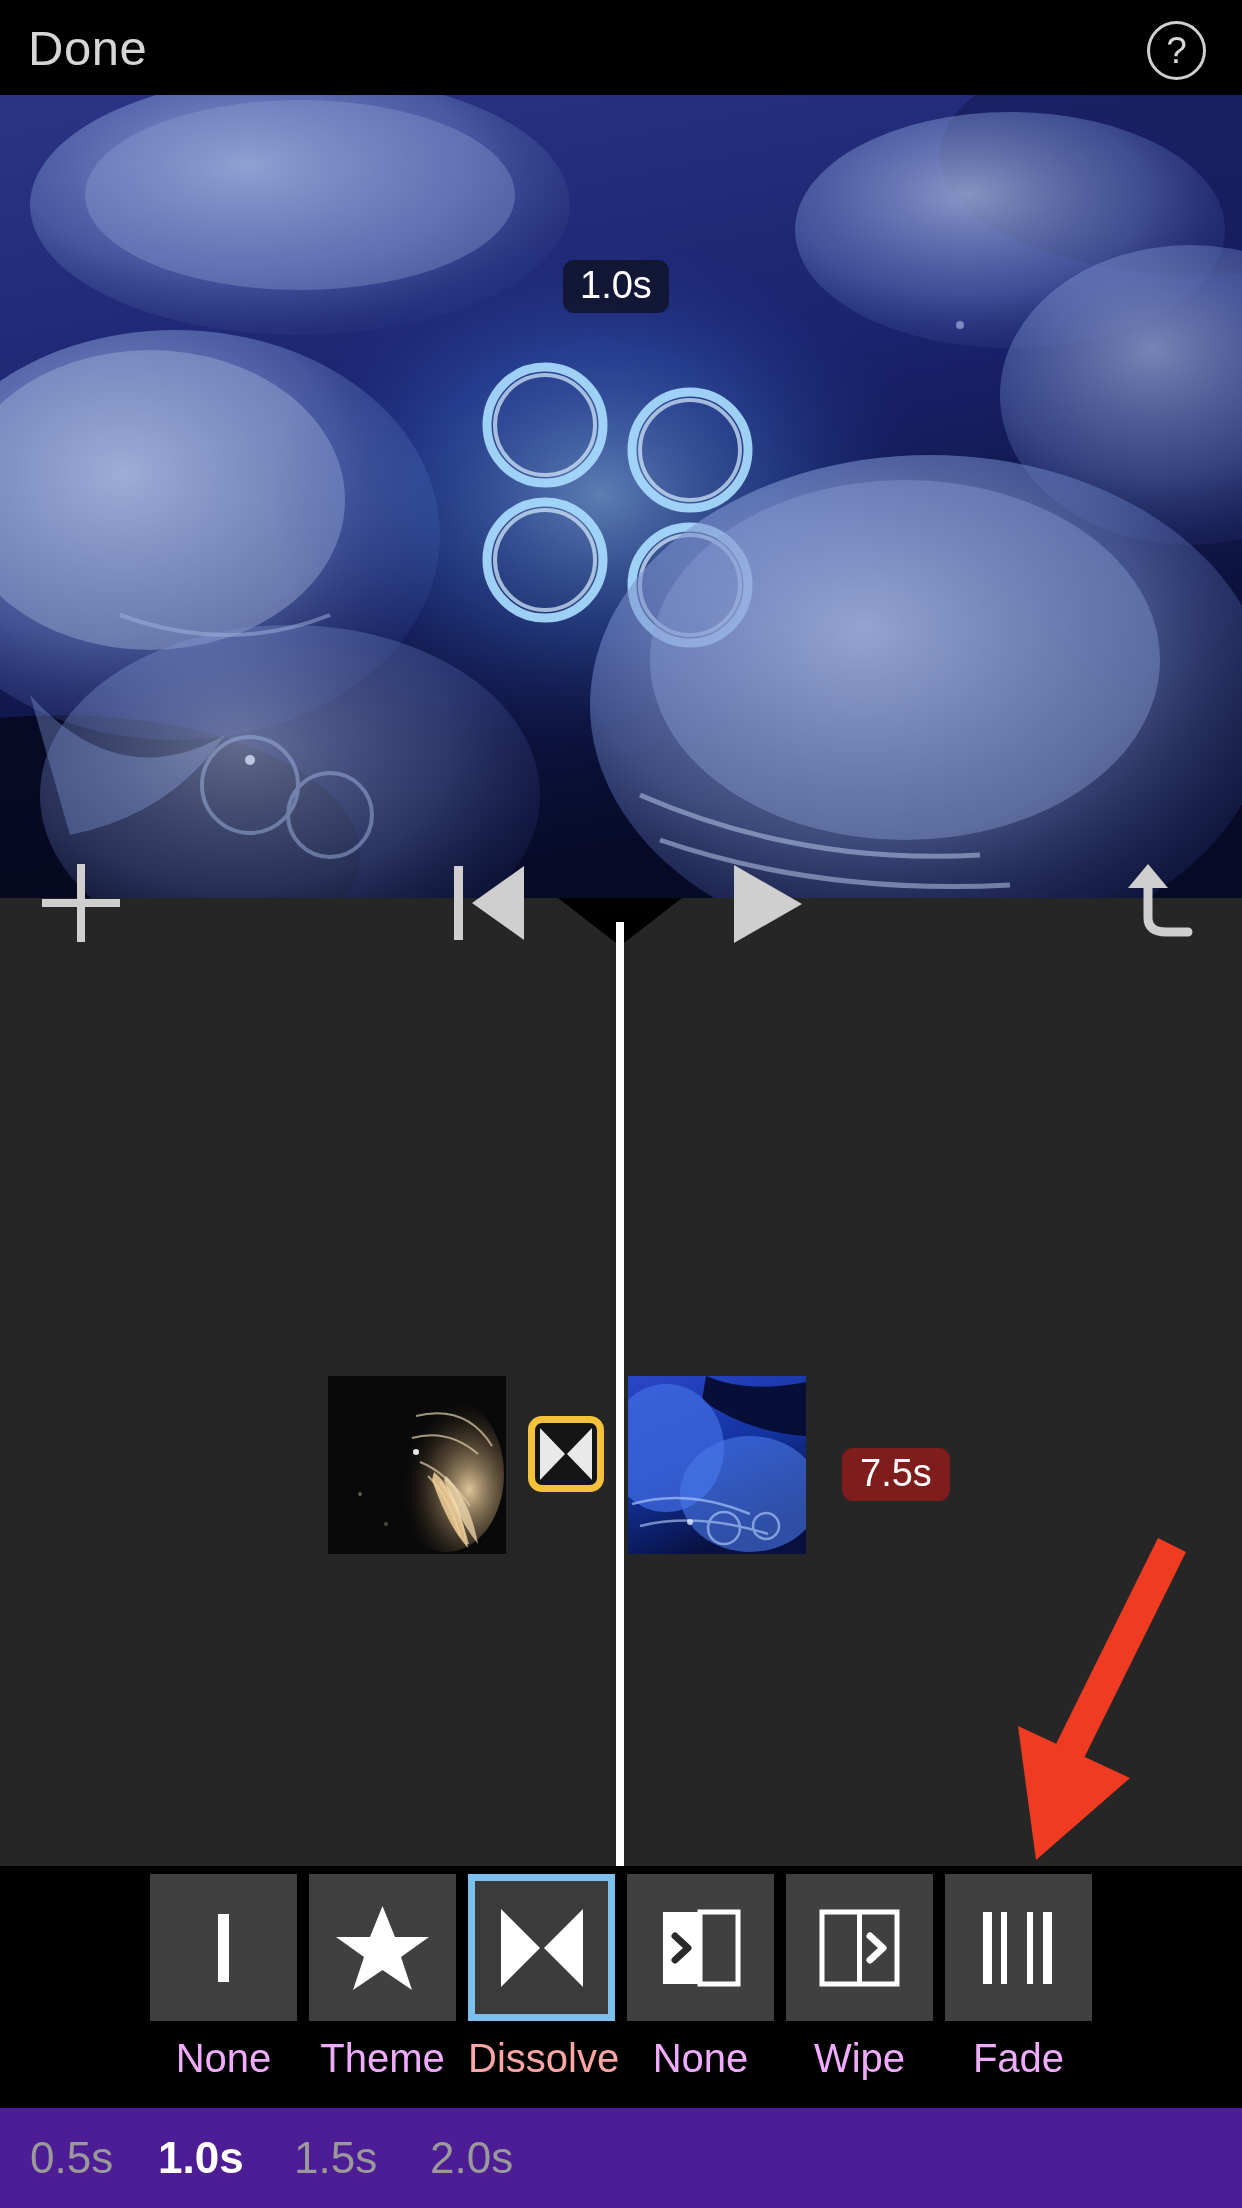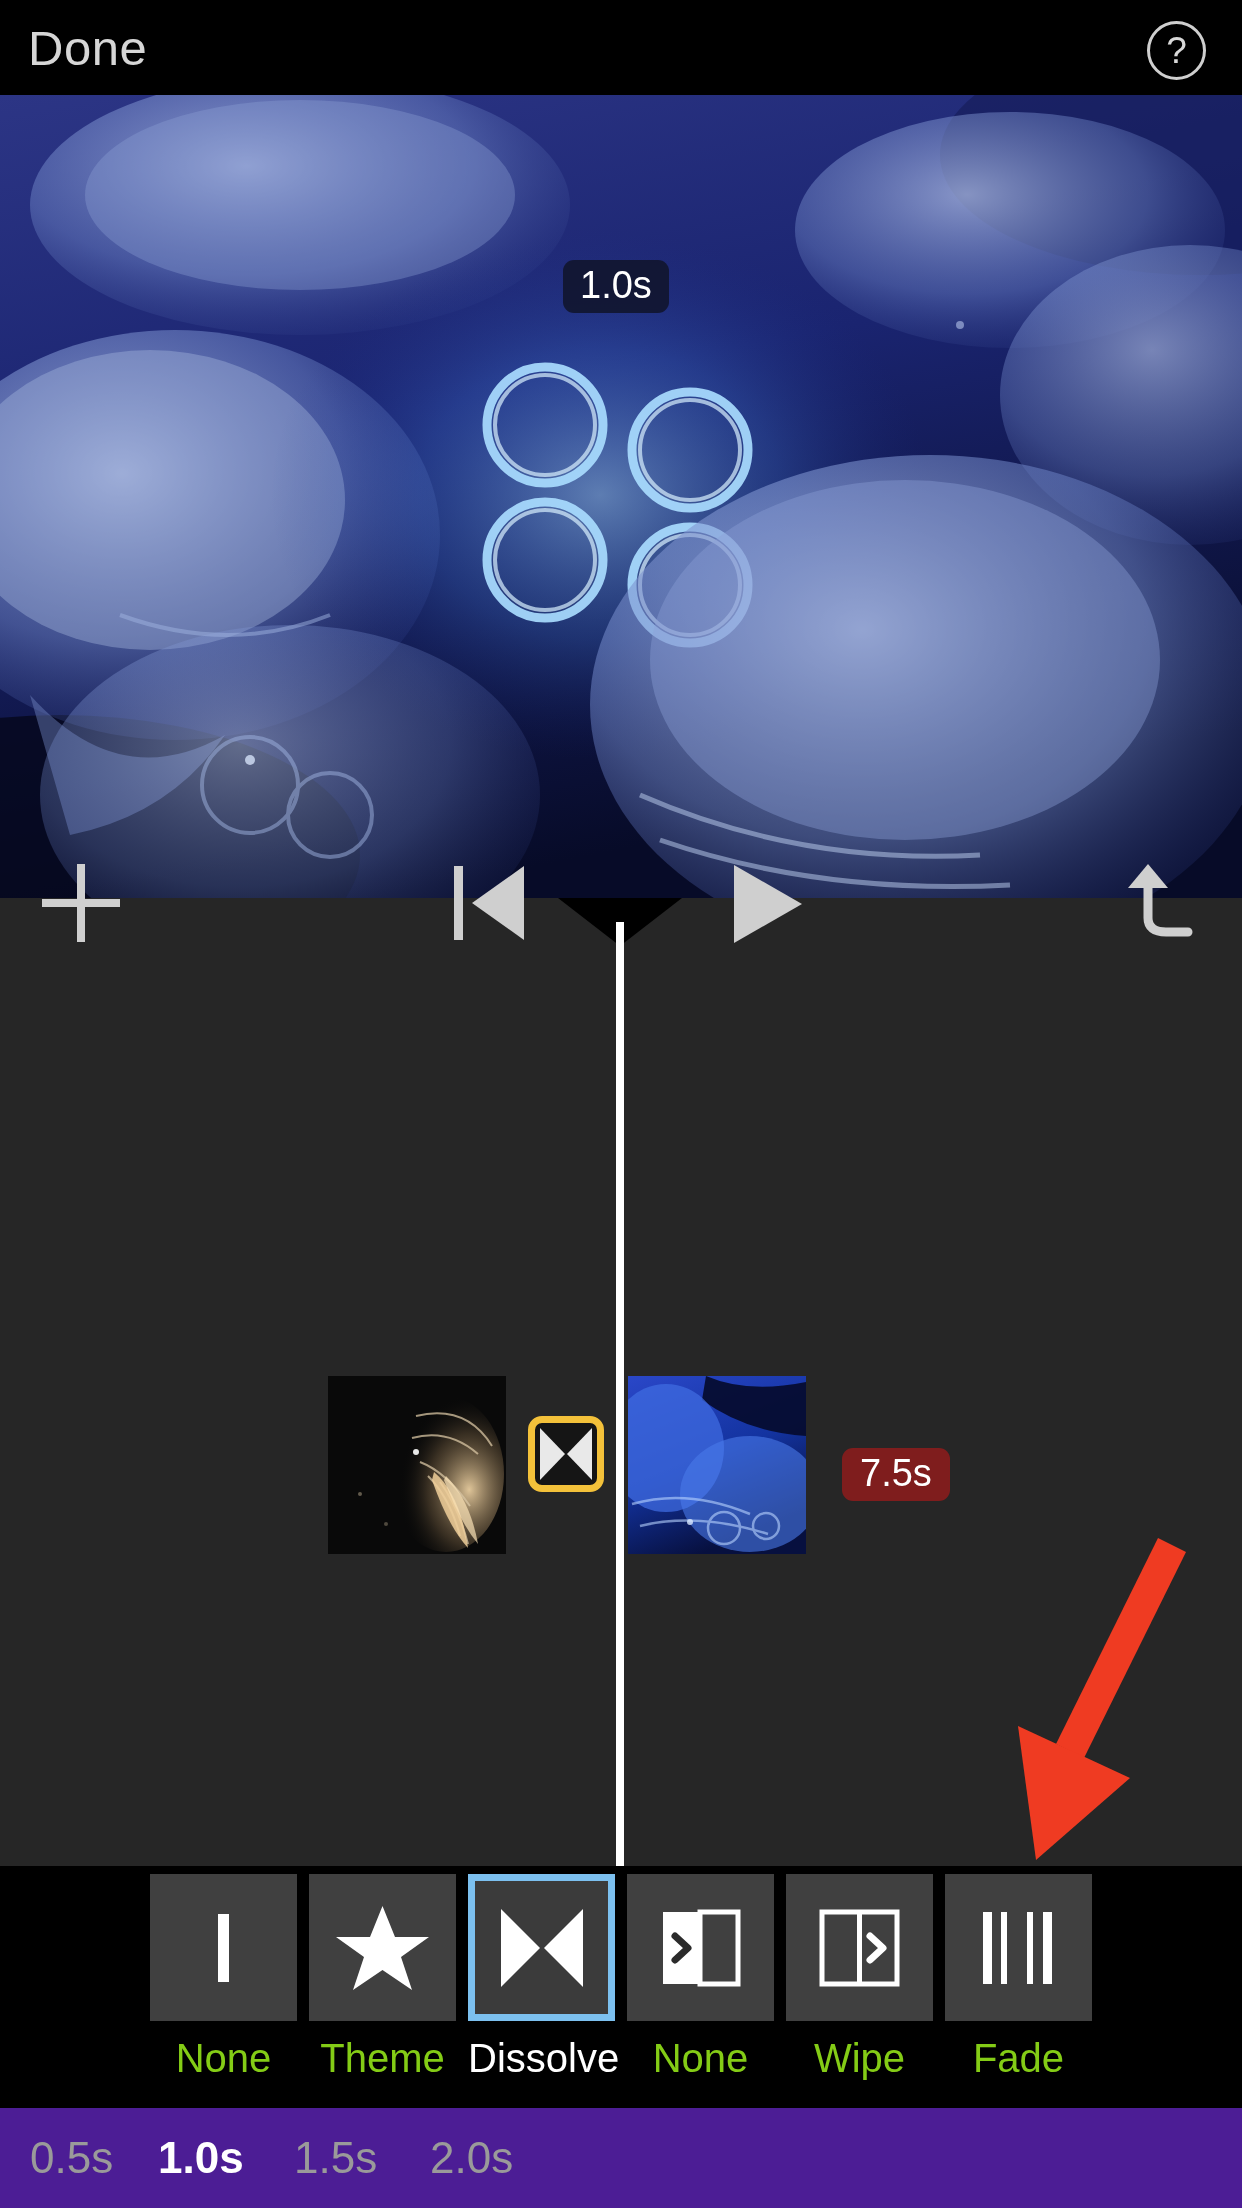--- a/index.html
+++ b/index.html
@@ -103,23 +103,23 @@
     position:relative; width:147px; height:147px;
     background:#404040;
     display:flex; align-items:center; justify-content:center;
   }
   .transition-item.selected .transition-tile {
     border:7px solid #7CC0EF; background:#3b3b3b;
   }
   .transition-tile svg { display:block; }
   .transition-label {
     margin-top:16px; width:147px; text-align:center;
-    font-size:40px; color:#84cc16; line-height:42px; white-space:nowrap;
-  }
-  .transition-item.selected .transition-label { color:#ffffff; }
+    font-size:40px; color:#f0abfc; line-height:42px; white-space:nowrap;
+  }
+  .transition-item.selected .transition-label { color:#fca5a5; }
 
   
   #duration-bar { position:absolute; left:0; top:2108px; width:1242px; height:100px; background:#4c1d95; }
   .duration-option {
     position:absolute; top:26px;
     font-size:44px; color:#9a9a9a; line-height:48px;
   }
   .duration-option.active { color:#ffffff; font-weight:bold; }
 </style>
 </head>

